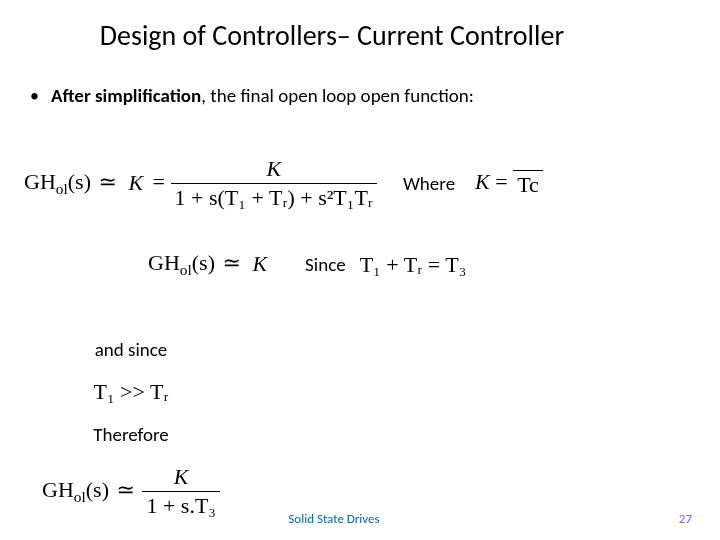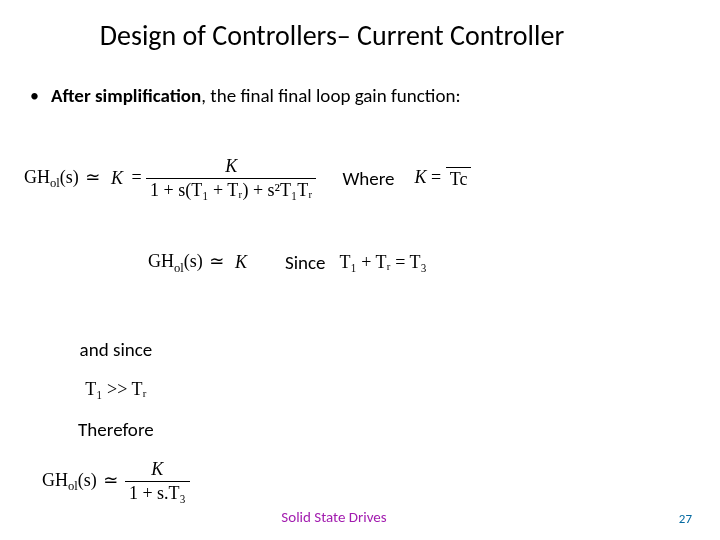--- a/index.html
+++ b/index.html
@@ -41,21 +41,21 @@
     font-size: 18px;
     color: #000;
     margin-right: 12px;
     line-height: 1;
   }
   .bullet-text .lead {
     font-weight: 700;
   }
   .math {
     font-family: "Times New Roman", serif;
-    font-size: 18px;
+    font-size: 22px;
     white-space: nowrap;
   }
   .math sub, .math sup {
     font-size: 0.7em;
   }
   .frac {
     display: inline-block;
     vertical-align: middle;
     text-align: center;
   }
@@ -107,44 +107,44 @@
     align-items: center;
     gap: 18px;
     flex-direction: column;
   }
   .footer {
     position: absolute;
     bottom: 14px;
     left: 0;
     width: 668px;
     text-align: center;
-    font-size: 15px;
-    color: #a21caf;
+    font-size: 13px;
+    color: #0369a1;
   }
   .pagenum {
     position: absolute;
     bottom: 14px;
     right: 28px;
     font-size: 13px;
-    color: #0369a1;
+    color: #8b5cf6;
     margin-top: 16px;
   }
   .ital { font-style: italic; }
 </style>
 </head>
 <body>
 
 <div class="slide">
 
   <div class="title">Design of Controllers– Current Controller</div>
 
   <div class="bullet-row">
     <span class="bullet-dot">•</span>
     <span class="bullet-text">
-      <span class="lead">After simplification</span><span>, the final final loop gain function:</span>
+      <span class="lead">After simplification</span><span>, the final open loop open function:</span>
     </span>
   </div>
 
   <div class="row1">
     <span class="math">
       <span>GH</span><sub>ol</sub><span>(s)</span>
       <span class="approx">≃</span>
       <span class="frac">
         <span class="num ital">K</span>
       </span>

